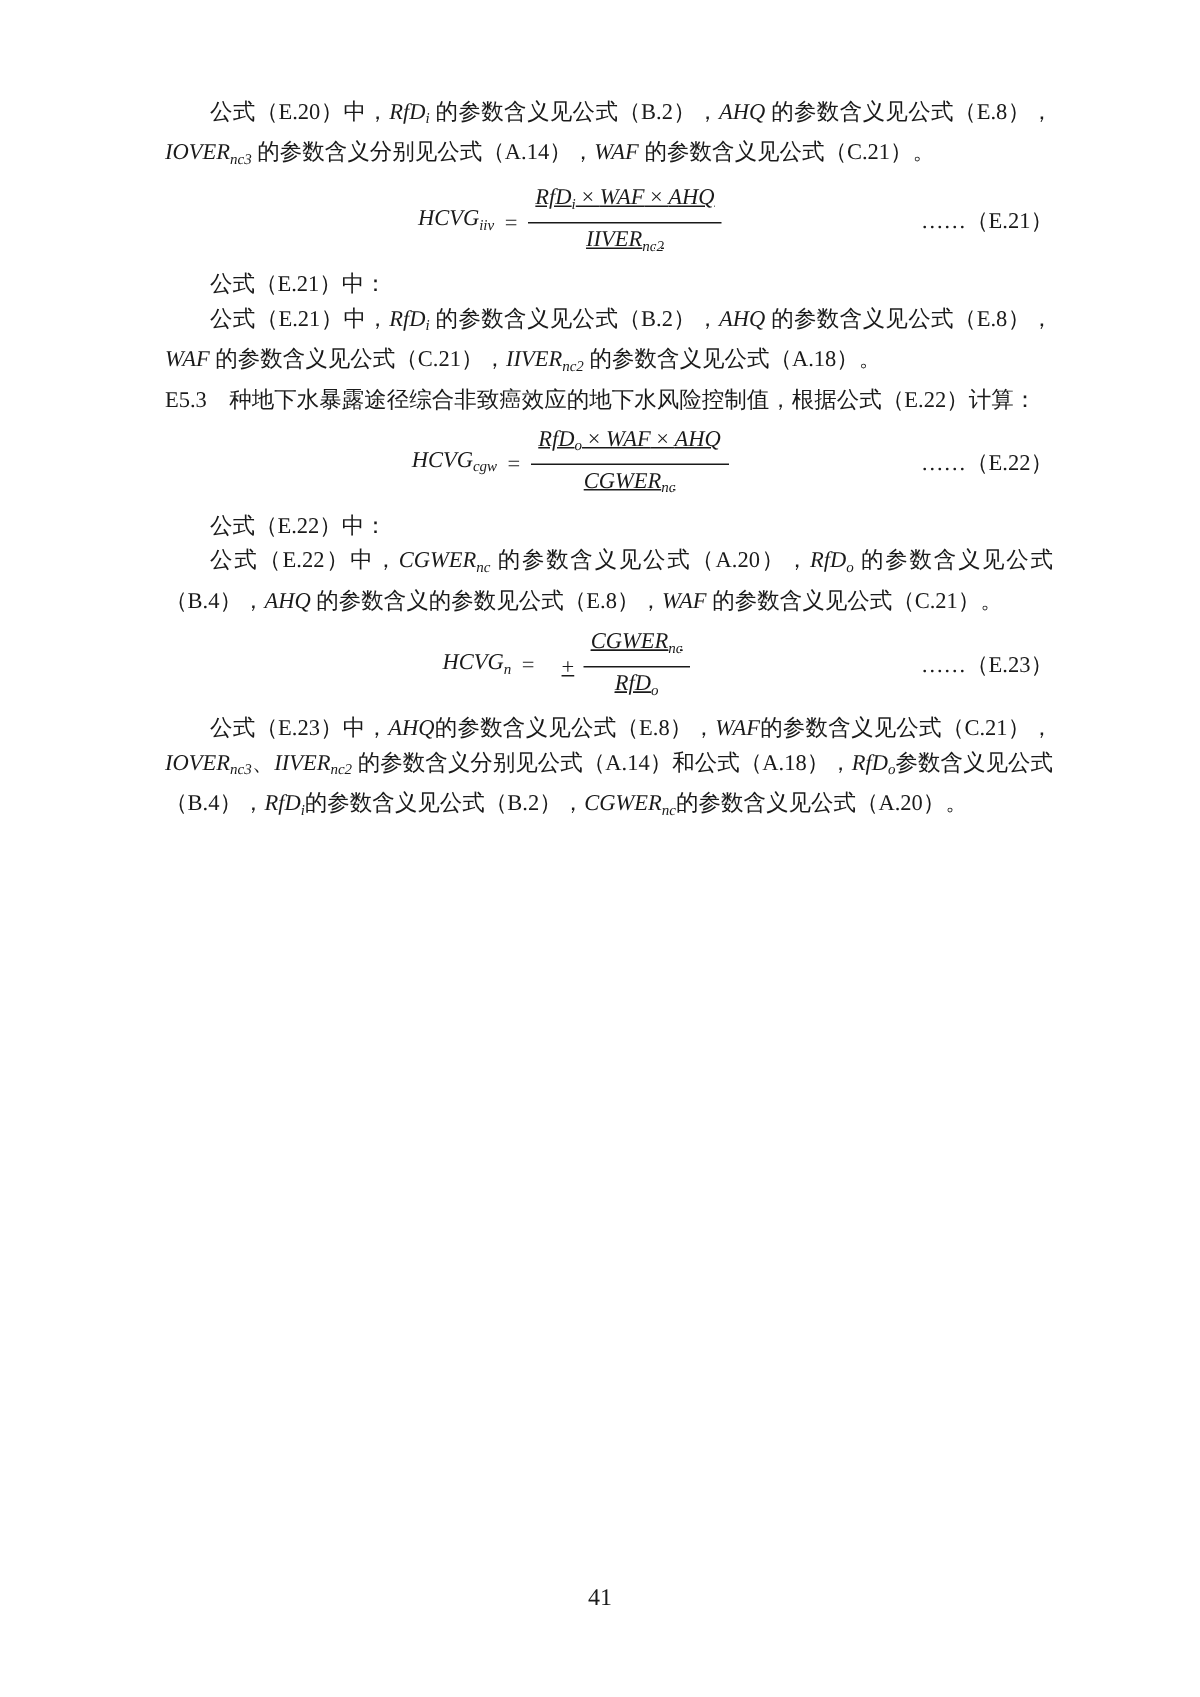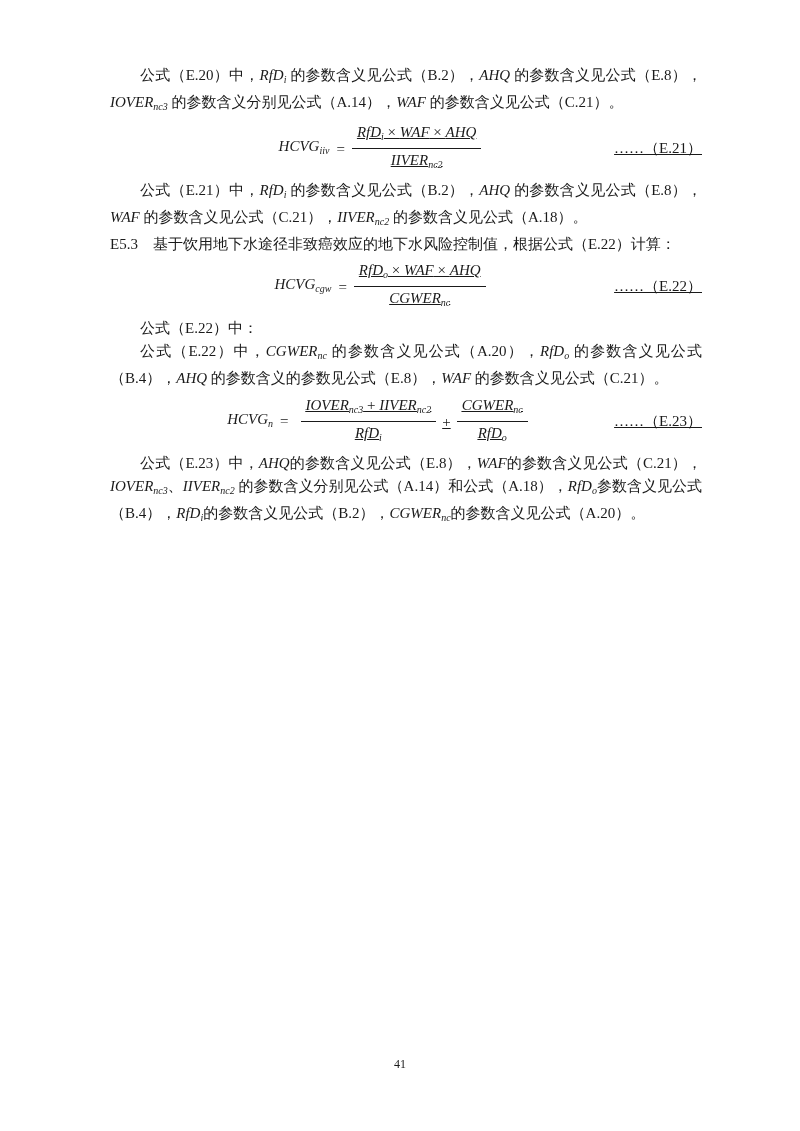--- a/index.html
+++ b/index.html
@@ -21,23 +21,23 @@
   .run-sup{font-size:10px;vertical-align:6px;}
   
   .formula-row{display:flex;align-items:center;margin:4px 0;padding-left:40px;}
   .formula-body{flex:1;display:flex;align-items:center;justify-content:center;font-size:15px;line-height:20px;}
   .f-eq{margin:0 7px;}
   .frac{display:inline-flex;flex-direction:column;align-items:stretch;text-align:center;line-height:20px;vertical-align:middle;text-decoration:underline;}
   .frac > .num{border-bottom:1.4px solid #1a1a1a;padding:0 5px 1px;}
   .frac > .den{padding:1px 5px 0;}
   .den-complex{display:flex;align-items:center;justify-content:center;}
   .f-plus{margin:0 6px;}
-  .f-label{flex:0 0 auto;width:92px;text-align:right;font-size:15px;text-decoration:underline;}
+  .f-label{flex:0 0 auto;width:92px;text-align:right;font-size:15px;}
   
-  .footer{position:absolute;left:0;right:0;top:1057px;text-align:center;font-size:12px;}
+  .footer{position:absolute;left:0;right:0;top:1057px;text-align:center;font-size:16px;}
 </style>
 </head>
 <body>
 
 <div class="page">
   <div class="content">
 
     <p class="indent"><span class="run">公式（E.20）中，</span><span class="run run-i">RfD</span><span class="run run-isub">i</span><span class="run"> 的参数含义见公式（B.2），</span><span class="run run-i">AHQ</span><span class="run"> 的参数含义见公式（E.8），</span><span class="run run-i">IOVER</span><span class="run run-isub">nc3</span><span class="run"> 的参数含义分别见公式（A.14），</span><span class="run run-i">WAF</span><span class="run"> 的参数含义见公式（C.21）。</span></p>
 
 
@@ -46,25 +46,26 @@
         <span class="f-lhs"><span class="run run-i">HCVG</span><span class="run run-isub">iiv</span></span>
         <span class="f-eq">=</span>
         <span class="frac">
           <span class="num"><span class="run run-i">RfD</span><span class="run run-isub">i</span><span class="run"> × </span><span class="run run-i">WAF</span><span class="run"> × </span><span class="run run-i">AHQ</span></span>
           <span class="den"><span class="run run-i">IIVER</span><span class="run run-isub">nc2</span></span>
         </span>
       </div>
       <span class="f-label">……（E.21）</span>
     </div>
 
+    <p class="indent"><span class="run">公式（E.21）中：</span></p>
 
 
     <p class="indent"><span class="run">公式（E.21）中，</span><span class="run run-i">RfD</span><span class="run run-isub">i</span><span class="run"> 的参数含义见公式（B.2），</span><span class="run run-i">AHQ</span><span class="run"> 的参数含义见公式（E.8），</span><span class="run run-i">WAF</span><span class="run"> 的参数含义见公式（C.21），</span><span class="run run-i">IIVER</span><span class="run run-isub">nc2</span><span class="run"> 的参数含义见公式（A.18）。</span></p>
 
-    <p><span class="run">E5.3　基于饮用地下水途径非致癌效应的地下水风险控制值，根据公式（E.22）计算：</span></p>
+    <p><span class="run">E5.3　种地下水暴露途径综合非致癌效应的地下水风险控制值，根据公式（E.22）计算：</span></p>
 
     <div class="formula-row">
       <div class="formula-body">
         <span class="f-lhs"><span class="run run-i">HCVG</span><span class="run run-isub">cgw</span></span>
         <span class="f-eq">=</span>
         <span class="frac">
           <span class="num"><span class="run run-i">RfD</span><span class="run run-isub">o</span><span class="run"> × </span><span class="run run-i">WAF</span><span class="run"> × </span><span class="run run-i">AHQ</span></span>
           <span class="den"><span class="run run-i">CGWER</span><span class="run run-isub">nc</span></span>
         </span>
       </div>
@@ -76,24 +77,20 @@
 
     <p class="indent"><span class="run">公式（E.22）中，</span><span class="run run-i">CGWER</span><span class="run run-isub">nc</span><span class="run"> 的参数含义见公式（A.20），</span><span class="run run-i">RfD</span><span class="run run-isub">o</span><span class="run"> 的参数含义见公式（B.4），</span><span class="run run-i">AHQ</span><span class="run"> 的参数含义的参数见公式（E.8），</span><span class="run run-i">WAF</span><span class="run"> 的参数含义见公式（C.21）。</span></p>
 
 
     <div class="formula-row">
       <div class="formula-body">
         <span class="f-lhs"><span class="run run-i">HCVG</span><span class="run run-isub">n</span></span>
         <span class="f-eq">=</span>
         <span class="frac">
           <span class="den den-complex">
-            <span class="frac">
-              <span class="num"><span class="run run-i">IOVER</span><span class="run run-isub">nc3</span><span class="run"> + </span><span class="run run-i">IIVER</span><span class="run run-isub">nc2</span></span>
-              <span class="den"><span class="run run-i">RfD</span><span class="run run-isub">i</span></span>
-            </span>
             <span class="f-plus">+</span>
             <span class="frac">
               <span class="num"><span class="run run-i">CGWER</span><span class="run run-isub">nc</span></span>
               <span class="den"><span class="run run-i">RfD</span><span class="run run-isub">o</span></span>
             </span>
           </span>
         </span>
       </div>
       <span class="f-label">……（E.23）</span>
     </div>

